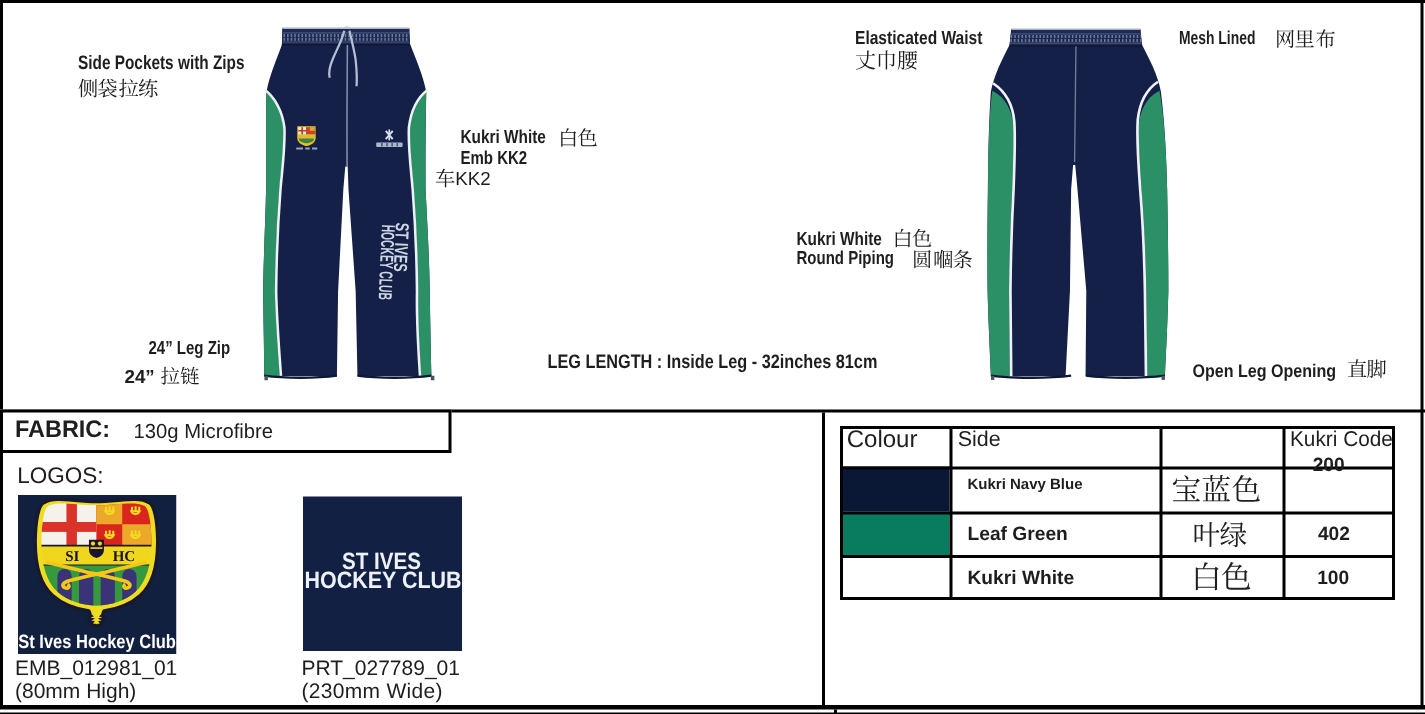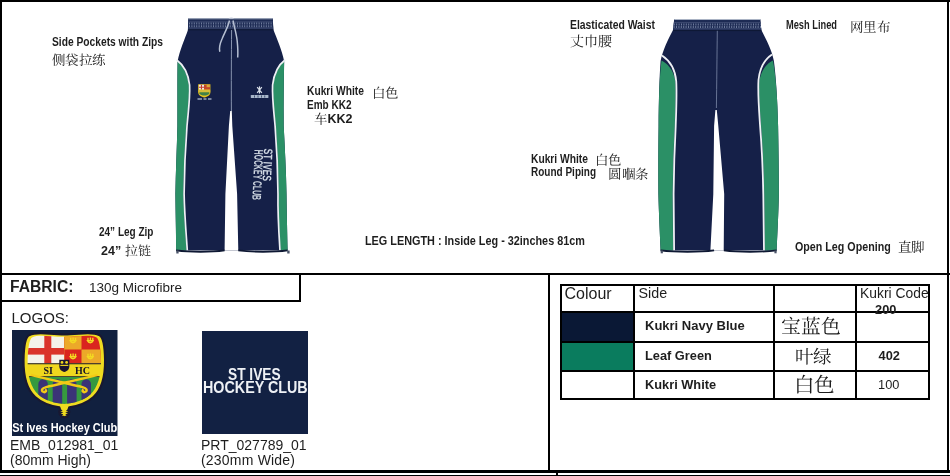--- a/index.html
+++ b/index.html
@@ -196,25 +196,25 @@
       </svg><svg class="cj" style="width:13.5px;height:13.5px;vertical-align:-1.6px;" viewBox="0 0 1000 1000">
         <use href="#c3"></use>
       </svg></div>
 <div class="ab" id="kwf" style="left:306.5px;top:85.4px;font-size:12.5px;font-weight:bold;transform:scaleX(0.82) translateZ(0)">Kukri White</div>
 <div class="ab" style="left:371.5px;top:85.2px"><svg class="cj" style="width:13.5px;height:13.5px;vertical-align:-1.6px;" viewBox="0 0 1000 1000">
         <use href="#c12"></use>
       </svg><svg class="cj" style="width:13.5px;height:13.5px;vertical-align:-1.6px;" viewBox="0 0 1000 1000">
         <use href="#c13"></use>
       </svg></div>
 <div class="ab" id="emb" style="left:306.5px;top:98.7px;font-size:12.5px;font-weight:bold;transform:scaleX(0.8) translateZ(0)">Emb KK2</div>
-<div class="ab" id="embcn" style="left:314px;top:112px;font-size:12.5px;font-weight:bold"><svg class="cj" style="width:13.5px;height:13.5px;vertical-align:-1.6px;" viewBox="0 0 1000 1000">
+<div class="ab" id="embcn" style="left:290px;top:112px;font-size:12.5px;font-weight:normal"><svg class="cj" style="width:13.5px;height:13.5px;vertical-align:-1.6px;" viewBox="0 0 1000 1000">
         <use href="#c4"></use>
       </svg><span style="vertical-align:0.8px">KK2</span></div>
 <div class="ab" id="legzip" style="left:98.5px;top:226.3px;font-size:12.5px;font-weight:bold;transform:scaleX(0.8) translateZ(0)">24” Leg Zip</div>
-<div class="ab" id="legzipcn" style="left:101px;top:243.5px;font-size:12.5px;font-weight:bold">24” <svg class="cj" style="width:13px;height:13px;vertical-align:-1.6px;" viewBox="0 0 1000 1000">
+<div class="ab" id="legzipcn" style="left:83px;top:243.5px;font-size:12.5px;font-weight:bold">24” <svg class="cj" style="width:13px;height:13px;vertical-align:-1.6px;" viewBox="0 0 1000 1000">
         <use href="#c2"></use>
       </svg><svg class="cj" style="width:13px;height:13px;vertical-align:-1.6px;" viewBox="0 0 1000 1000">
         <use href="#c5"></use>
       </svg></div>
 <div class="ab" id="leglen" style="left:364.5px;top:233.6px;font-size:13px;font-weight:bold;transform:scaleX(0.834) translateZ(0)">LEG LENGTH : Inside Leg - 32inches 81cm</div>
 <div class="ab" id="elast" style="left:570px;top:18.9px;font-size:12.5px;font-weight:bold;transform:scaleX(0.83) translateZ(0)">Elasticated Waist</div>
 <div class="ab" style="left:570px;top:33.3px"><svg class="cj" style="width:14px;height:14px;vertical-align:-1.7px;" viewBox="0 0 1000 1000">
         <use href="#c6"></use>
       </svg><svg class="cj" style="width:14px;height:14px;vertical-align:-1.7px;" viewBox="0 0 1000 1000">
         <use href="#c7"></use>
@@ -323,21 +323,21 @@
 <div style="position:absolute;left:560px;top:283.5px;width:365.5px;height:112.5px;border:2px solid #000"></div>
 <div class="ln" style="left:633px;top:283.5px;width:1.8px;height:116.5px"></div>
 <div class="ln" style="left:773px;top:283.5px;width:1.8px;height:116.5px"></div>
 <div class="ln" style="left:855px;top:283.5px;width:1.8px;height:116.5px"></div>
 <div class="ln" style="left:560px;top:310.8px;width:369.5px;height:1.8px"></div>
 <div class="ln" style="left:560px;top:340.8px;width:369.5px;height:1.8px"></div>
 <div class="ln" style="left:560px;top:370.3px;width:369.5px;height:1.8px"></div>
 <div class="ab" id="thc" style="left:564.5px;top:285.9px;font-size:16px">Colour</div>
 <div class="ab" id="thn" style="left:638.5px;top:285.9px;font-size:14.3px">Side</div>
 <div class="ab" id="thk" style="left:859.5px;top:285.9px;font-size:14.3px;transform:scaleX(0.97) translateZ(0)">Kukri Code</div>
-<div class="ab" id="r1n" style="left:645px;top:318.8px;font-size:13px;font-weight:bold">Kukri Navy Blue</div>
+<div class="ab" id="r1n" style="left:645px;top:318.8px;font-size:10px;font-weight:bold">Kukri Navy Blue</div>
 <div class="ab" style="left:781px;top:315.5px"><svg class="cj" style="width:19.8px;height:19.8px;vertical-align:-2.4px;" viewBox="0 0 1000 1000">
         <use href="#c19"></use>
       </svg><svg class="cj" style="width:19.8px;height:19.8px;vertical-align:-2.4px;" viewBox="0 0 1000 1000">
         <use href="#c20"></use>
       </svg><svg class="cj" style="width:19.8px;height:19.8px;vertical-align:-2.4px;" viewBox="0 0 1000 1000">
         <use href="#c13"></use>
       </svg></div>
 <div class="ab" style="left:856.8px;top:303px;width:58px;text-align:center;font-size:12.8px;font-weight:bold">200</div>
 <div class="ab" id="r2n" style="left:645px;top:348.8px;font-size:12.8px;font-weight:bold">Leaf Green</div>
 <div class="ab" style="left:794.5px;top:346.5px"><svg class="cj" style="width:18.5px;height:18.5px;vertical-align:-2.2px;" viewBox="0 0 1000 1000">
@@ -345,13 +345,13 @@
       </svg><svg class="cj" style="width:18.5px;height:18.5px;vertical-align:-2.2px;" viewBox="0 0 1000 1000">
         <use href="#c21"></use>
       </svg></div>
 <div class="ab" style="left:856.8px;top:348.8px;width:65px;text-align:center;font-size:12.8px;font-weight:bold">402</div>
 <div class="ab" id="r3n" style="left:645px;top:378.2px;font-size:12.8px;font-weight:bold">Kukri White</div>
 <div class="ab" style="left:793.5px;top:374px"><svg class="cj" style="width:20.5px;height:20.5px;vertical-align:-2.5px;" viewBox="0 0 1000 1000">
         <use href="#c12"></use>
       </svg><svg class="cj" style="width:20.5px;height:20.5px;vertical-align:-2.5px;" viewBox="0 0 1000 1000">
         <use href="#c13"></use>
       </svg></div>
-<div class="ab" style="left:856.8px;top:378.2px;width:64px;text-align:center;font-size:12.8px;font-weight:normal">100</div>
+<div class="ab" style="left:856.8px;top:378.2px;width:64px;text-align:center;font-size:12.8px;font-weight:bold">100</div>
 </div>
 </body></html>

